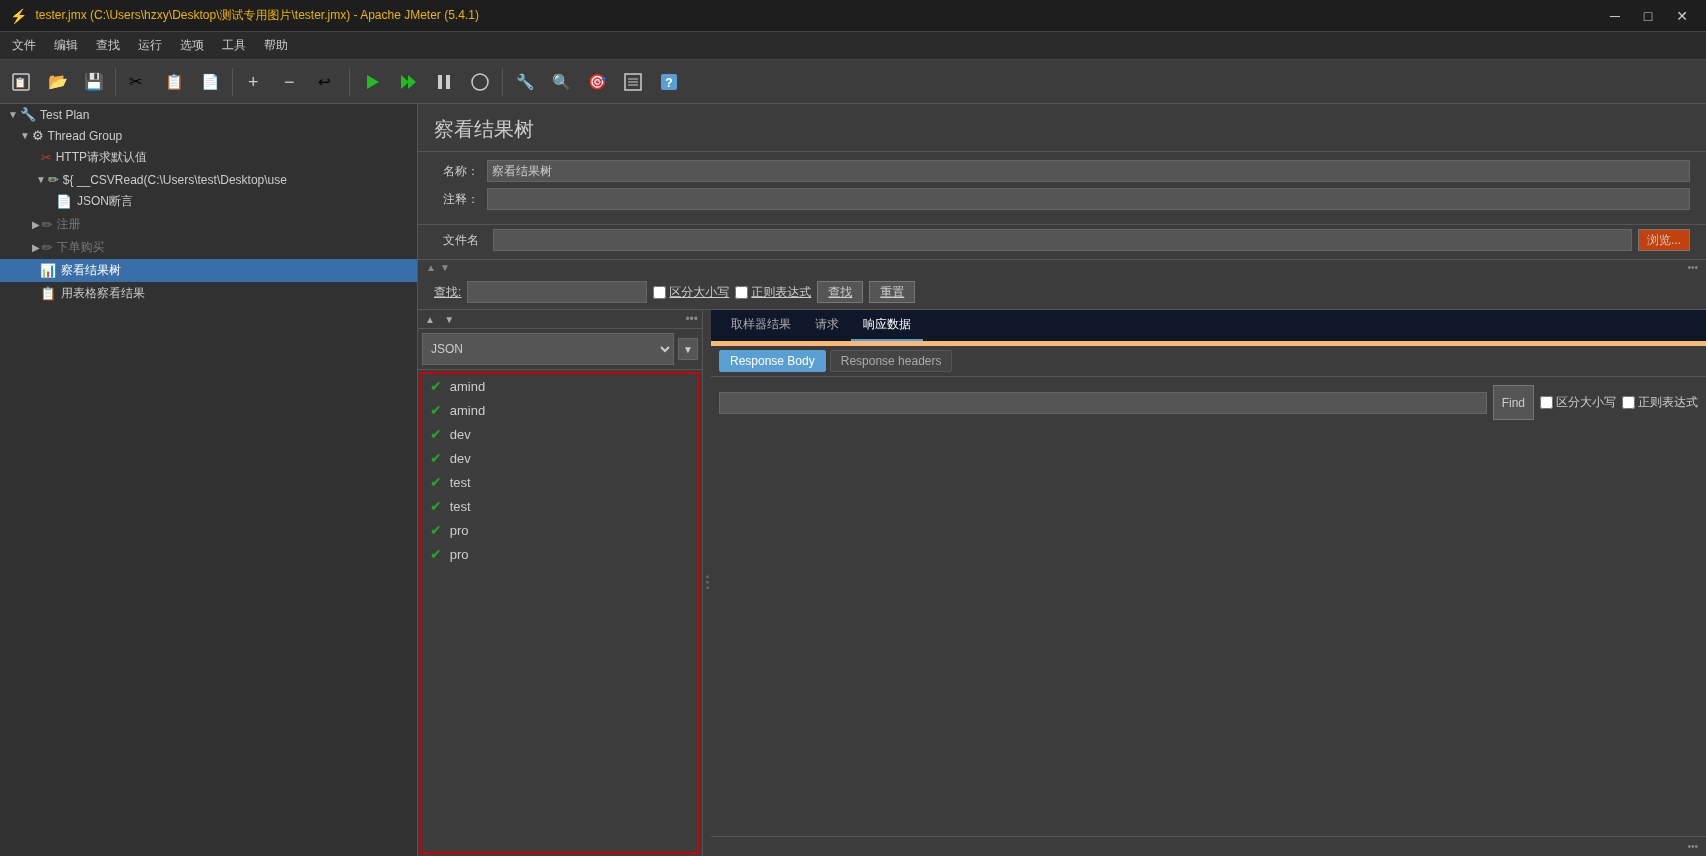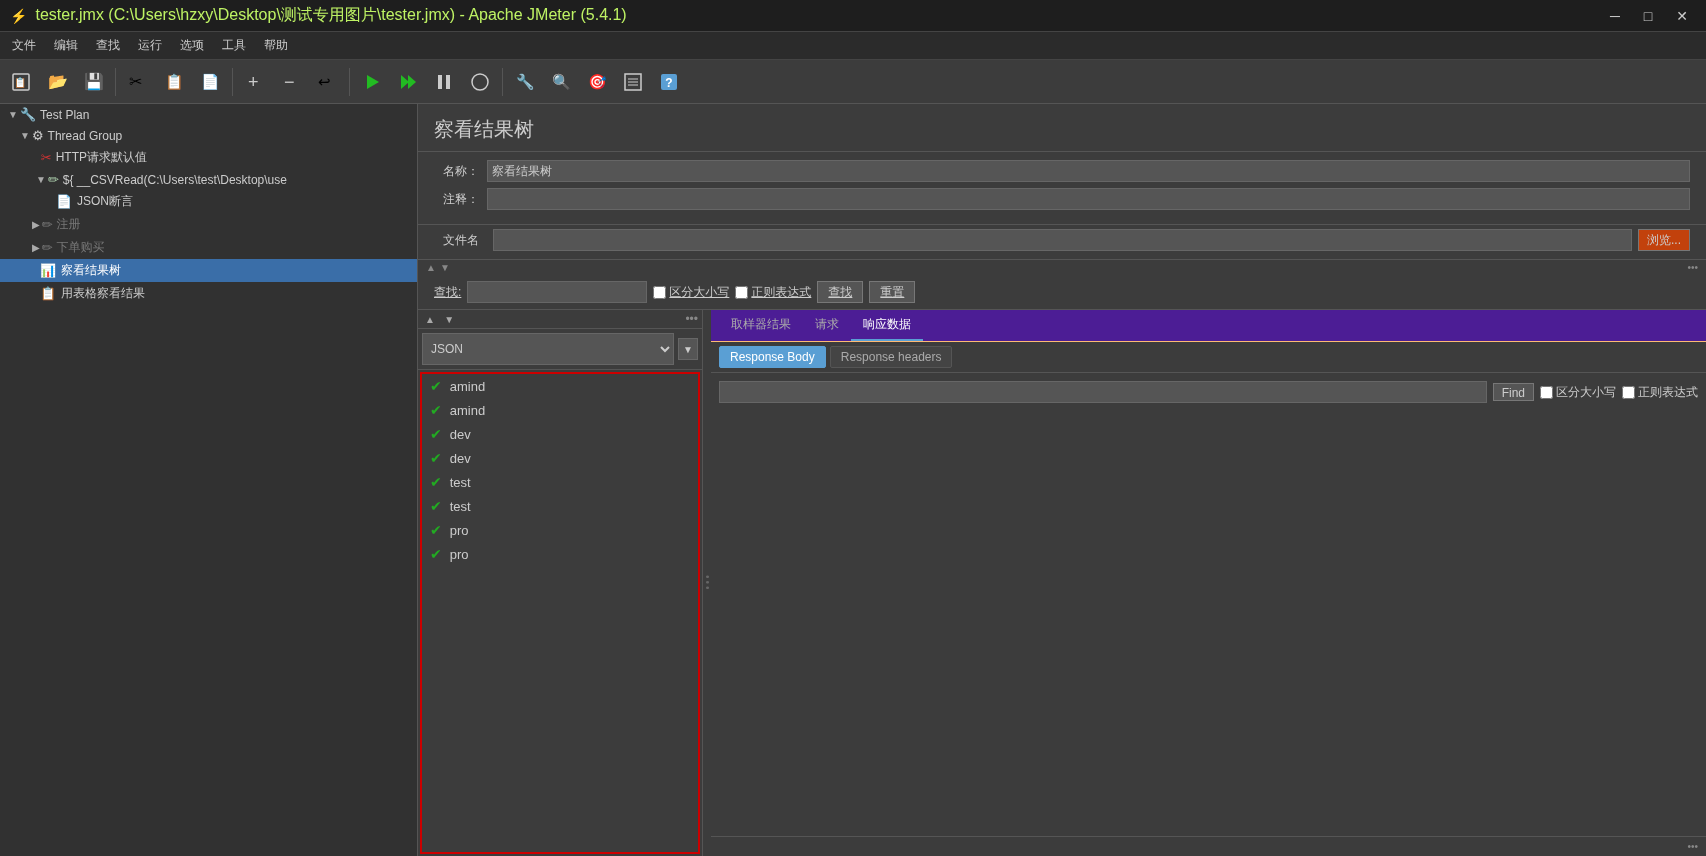--- a/index.html
+++ b/index.html
@@ -11,21 +11,21 @@
       color: #ccc;
       height: 32px;
       display: flex;
       align-items: center;
       padding: 0 10px;
       justify-content: space-between;
       border-bottom: 1px solid #444;
     }
     .title-bar-left { display: flex; align-items: center; gap: 8px; }
     .title-icon { color: #e8a000; font-size: 14px; }
-    .title-text { font-size: 16px; color: #bef264; }
+    .title-text { font-size: 12px; color: #eab308; }
     .title-bar-controls { display: flex; gap: 8px; }
     .title-btn { background: none; border: none; color: #ccc; font-size: 14px; cursor: pointer; padding: 2px 8px; }
 
     
     .menu-bar {
       background: #2b2b2b;
       height: 28px;
       display: flex;
       align-items: center;
       padding: 0 4px;
@@ -305,22 +305,22 @@
       display: flex;
       flex-direction: column;
       background: #3c3c3c;
       overflow: hidden;
     }
 
     
     .tabs-row {
       display: flex;
       align-items: center;
-      background: #4c1d95;
-      border-bottom: 1px solid #fdba74;
+      background: #0f172a;
+      border-bottom: 5px solid #fdba74;
       padding: 0 8px;
     }
     .tab {
       padding: 6px 12px;
       font-size: 12px;
       color: #aaa;
       cursor: pointer;
       border-bottom: 2px solid transparent;
     }
     .tab.active {
@@ -370,21 +370,21 @@
       padding: 2px 4px;
       height: 22px;
     }
     .find-btn {
       background: #555;
       border: 1px solid #777;
       color: #ccc;
       font-size: 12px;
       padding: 2px 8px;
       cursor: pointer;
-      height: 18px;
+      height: 35px;
     }
     .response-checkboxes {
       display: flex;
       align-items: center;
       gap: 6px;
       font-size: 12px;
       color: #ccc;
     }
 
     

